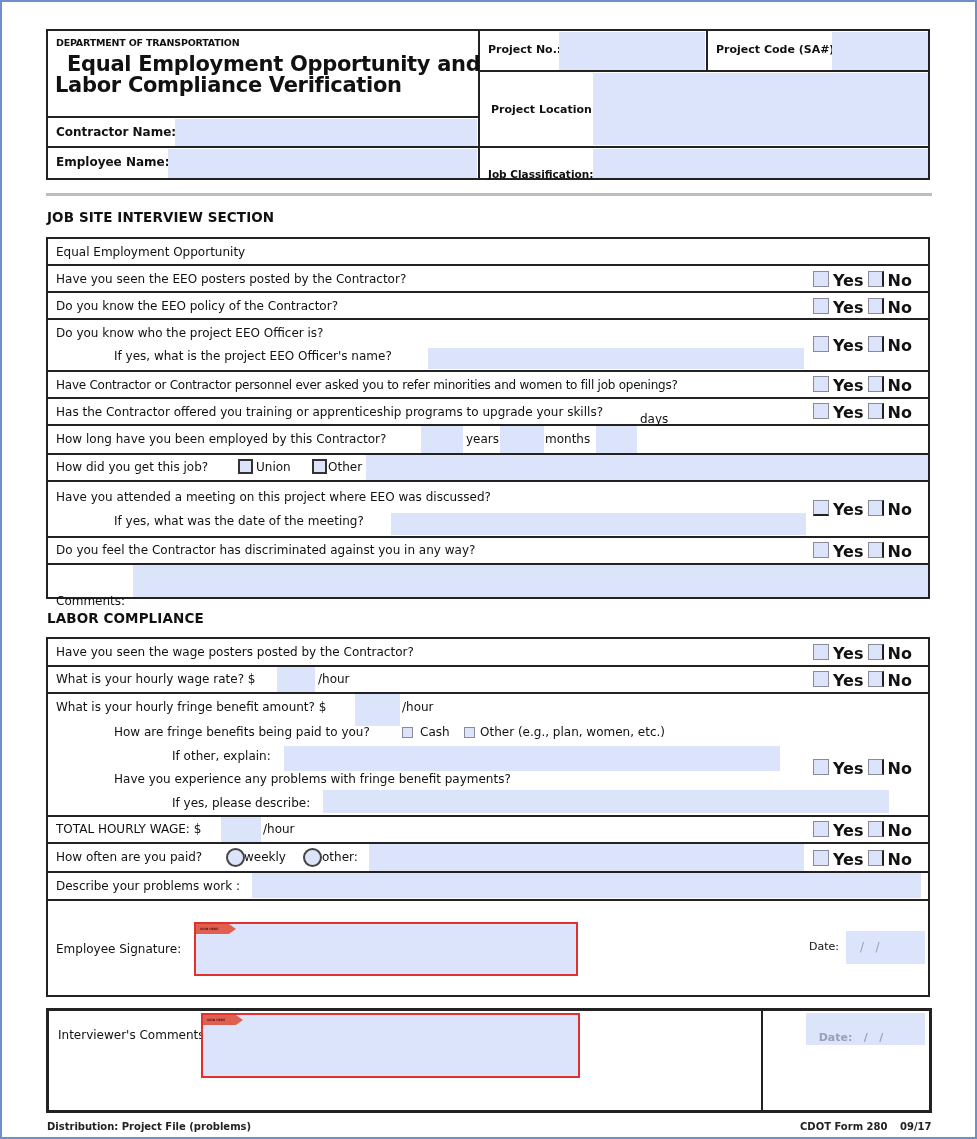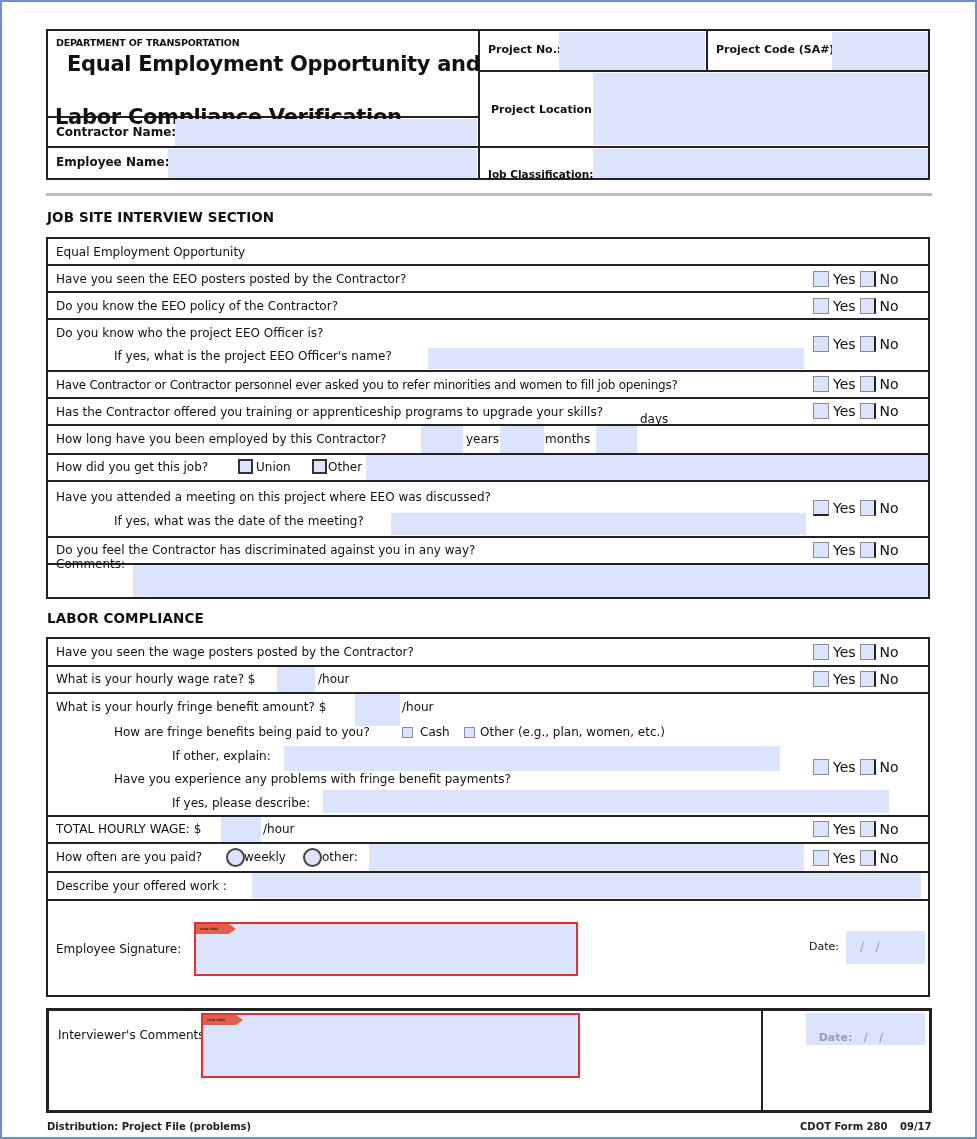--- a/index.html
+++ b/index.html
@@ -25,21 +25,21 @@
   .dept { font-size: 9.5px; font-weight: bold; letter-spacing: -0.2px; }
   .title { font-size: 21px; font-weight: bold; line-height: 26px; letter-spacing: -0.3px; }
 
   .section-title { font-size: 13.5px; font-weight: bold; letter-spacing: 0.1px; }
   .rule-grey { position: absolute; height: 3px; background: #bdbdbd; }
 
   
   .row-text { position: absolute; font-size: 12px; font-weight: normal; white-space: nowrap; }
 
   
-  .yn { position: absolute; display: flex; align-items: flex-end; gap: 4px; font-size: 14px; font-weight: normal; }
+  .yn { position: absolute; display: flex; align-items: flex-start; gap: 4px; font-size: 16px; font-weight: bold; }
   .cb { width: 16px; height: 16px; background: #dce4fc; border: 1px solid #8a8a9a; display: inline-block; }
   .cb.dark { border-right: 2px solid #222; }
   .cb-sm { width: 11px; height: 11px; background: #dce4fc; border: 1px solid #8a8a9a; display: inline-block; vertical-align: -1px; }
   .cb-inline { width: 15px; height: 15px; background: #dce4fc; border: 2px solid #333; display: inline-block; vertical-align: -3px; }
   .radio { width: 19px; height: 19px; border-radius: 50%; background: #dce4fc; border: 2px solid #444; display: inline-block; vertical-align: -5px; }
 
   
   .sig { position: absolute; border: 2px solid #e03030; background: #dce4fc; }
   .sig-tag {
     position: absolute; left: 0; top: 0; width: 40px; height: 10px;
@@ -55,21 +55,21 @@
 
 <div class="box" style="left:46px; top:29px; width:884px; height:151px;"></div>
 <div class="vline" style="left:478px; top:29px; height:151px;"></div>
 <div class="hline" style="left:46px; top:116px; width:434px;"></div>
 <div class="hline" style="left:46px; top:146px; width:884px;"></div>
 <div class="hline" style="left:478px; top:70px; width:452px;"></div>
 <div class="vline" style="left:706px; top:29px; height:43px;"></div>
 
 <div class="abs dept" style="left:56px; top:37px;">DEPARTMENT OF TRANSPORTATION</div>
 <div class="abs title" style="left:55px; top:51px;margin-left:12px;">Equal Employment Opportunity and</div>
-<div class="abs title" style="left:55px; top:72px;margin-top:32px;">Labor Compliance Verification</div>
+<div class="abs title" style="left:55px; top:72px;">Labor Compliance Verification</div>
 
 <div class="abs lbl" style="left:56px; top:125px;">Contractor Name:</div>
 <div class="abs fill" style="left:175px; top:119px; width:302px; height:27px;"></div>
 
 <div class="abs lbl" style="left:56px; top:155px;">Employee Name:</div>
 <div class="abs fill" style="left:168px; top:149px; width:309px; height:29px;"></div>
 
 <div class="abs lbl-sm" style="left:488px; top:43px;">Project No.:</div>
 <div class="abs fill" style="left:559px; top:32px; width:146px; height:38px;"></div>
 
@@ -168,21 +168,21 @@
 </div>
 
 <div class="row-text" style="left:56px; top:543px;">Do you feel the Contractor has discriminated against you in any way?</div>
 <div class="yn" style="left:813px; top:542px;">
   <span class="cb"></span>
     <span>Yes</span>
   <span class="cb dark"></span>
     <span>No</span>
 </div>
 
-<div class="row-text" style="left:56px; top:557px;text-align:center;">Comments:</div>
+<div class="row-text" style="left:56px; top:594px;text-align:center;">Comments:</div>
 <div class="abs fill" style="left:133px; top:565px; width:795px; height:32px;"></div>
 
 <div class="abs section-title" style="left:47px; top:610px;">LABOR COMPLIANCE</div>
 
 <div class="box" style="left:46px; top:637px; width:884px; height:360px;"></div>
 <div class="hline" style="left:46px; top:665px; width:884px;"></div>
 <div class="hline" style="left:46px; top:692px; width:884px;"></div>
 <div class="hline" style="left:46px; top:815px; width:884px;"></div>
 <div class="hline" style="left:46px; top:842px; width:884px;"></div>
 <div class="hline" style="left:46px; top:871px; width:884px;"></div>
@@ -246,21 +246,21 @@
 <span class="abs radio" style="left:303px; top:848px;"></span>
 <div class="row-text" style="left:322px; top:850px;">other:</div>
 <div class="abs fill" style="left:369px; top:844px; width:435px; height:27px;"></div>
 <div class="yn" style="left:813px; top:850px;">
   <span class="cb"></span>
     <span>Yes</span>
   <span class="cb dark"></span>
     <span>No</span>
 </div>
 
-<div class="row-text" style="left:56px; top:879px;">Describe your offered work :</div>
+<div class="row-text" style="left:56px; top:879px;">Describe your problems work :</div>
 <div class="abs fill" style="left:252px; top:873px; width:669px; height:25px;"></div>
 
 <div class="row-text" style="left:56px; top:942px;">Employee Signature:</div>
 <div class="sig" style="left:194px; top:922px; width:384px; height:54px;">
   <div class="sig-tag">SIGN HERE</div>
 </div>
 <div class="row-text" style="left:809px; top:940px; font-size:11px;">Date:</div>
 <div class="abs fill" style="left:846px; top:931px; width:79px; height:33px; color:#9aa0b4; font-size:12px; padding:9px 0 0 14px; white-space:pre;">/   /</div>
 
 <div class="box" style="left:46px; top:1008px; width:886px; height:105px; border-width:3px;"></div>

